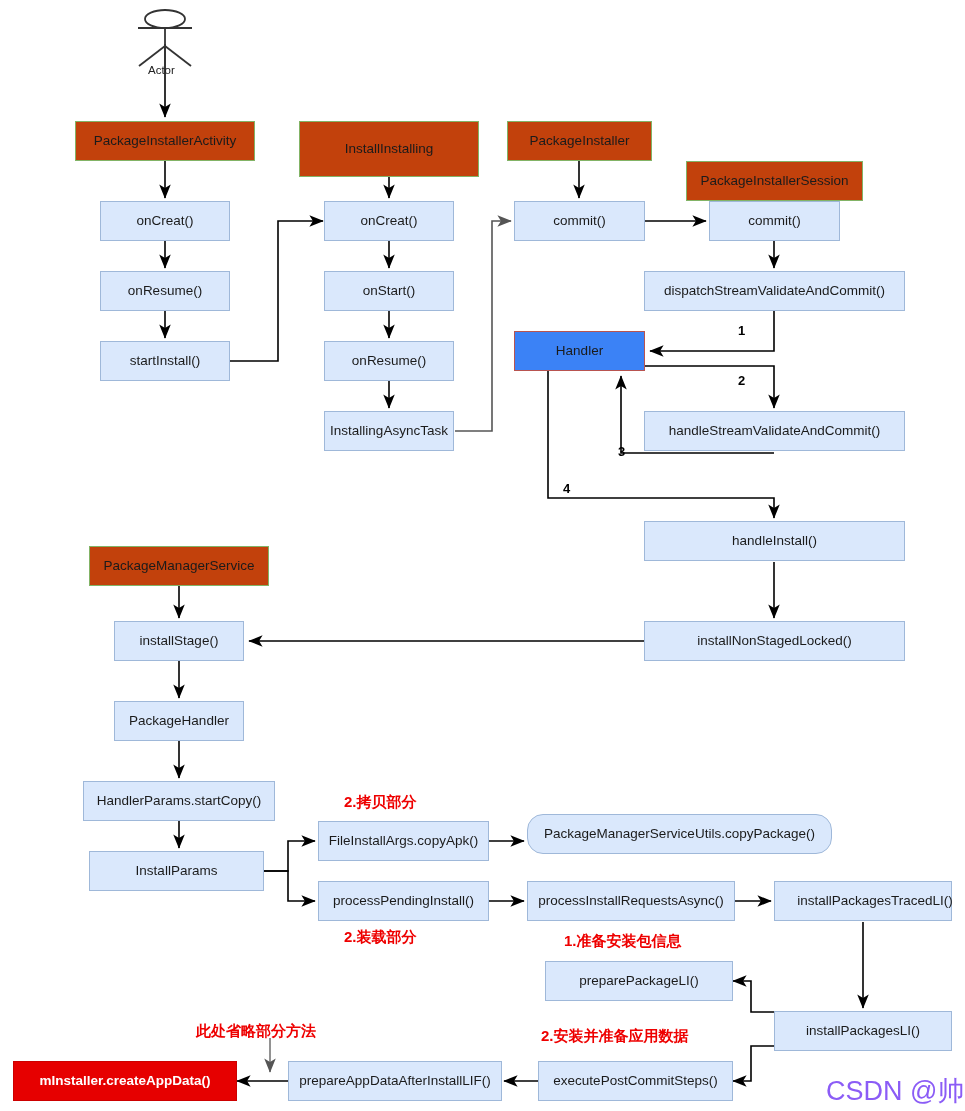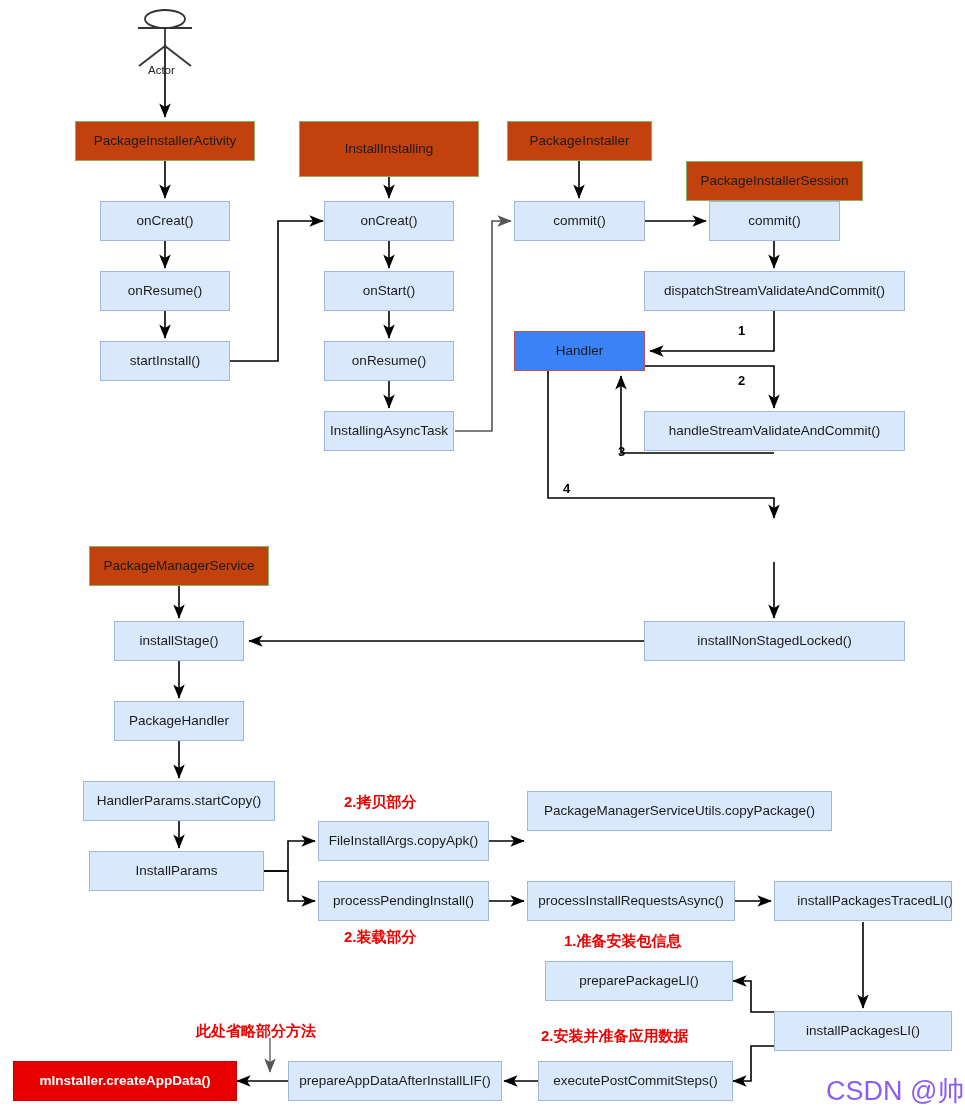--- a/index.html
+++ b/index.html
@@ -199,30 +199,31 @@
   <div class="node blue" style="left:324px; top:271px; width:130px; height:40px;">onStart()</div>
   <div class="node blue" style="left:324px; top:341px; width:130px; height:40px;">onResume()</div>
   <div class="node blue" style="left:324px; top:411px; width:130px; height:40px;">InstallingAsyncTask</div>
 
   <div class="node blue" style="left:514px; top:201px; width:131px; height:40px;">commit()</div>
   <div class="node blue" style="left:709px; top:201px; width:131px; height:40px;">commit()</div>
   <div class="node blue" style="left:644px; top:271px; width:261px; height:40px;">dispatchStreamValidateAndCommit()</div>
 
   <div class="node pink" style="left:514px; top:331px; width:131px; height:40px;">Handler</div>
   <div class="node blue" style="left:644px; top:411px; width:261px; height:40px;">handleStreamValidateAndCommit()</div>
+  <div class="node blue" style="left:644px; top:521px; width:261px; height:40px;">handleInstall()</div>
   <div class="node blue" style="left:644px; top:621px; width:261px; height:40px;">installNonStagedLocked()</div>
 
   <div class="node green" style="left:89px;  top:546px; width:180px; height:40px;">PackageManagerService</div>
   <div class="node blue" style="left:114px; top:621px; width:130px; height:40px;">installStage()</div>
   <div class="node blue" style="left:114px; top:701px; width:130px; height:40px;">PackageHandler</div>
   <div class="node blue" style="left:83px;  top:781px; width:192px; height:40px;">HandlerParams.startCopy()</div>
   <div class="node blue" style="left:89px;  top:851px; width:175px; height:40px;">InstallParams</div>
 
   <div class="node blue" style="left:318px; top:821px; width:171px; height:40px;">FileInstallArgs.copyApk()</div>
-  <div class="node blue" style="left:527px; top:791px; width:305px; height:40px;">PackageManagerServiceUtils.copyPackage()</div>
+  <div class="node blue" style="left:527px; top:814px; width:305px; height:40px;border-radius:16px;">PackageManagerServiceUtils.copyPackage()</div>
   <div class="node blue" style="left:318px; top:881px; width:171px; height:40px;">processPendingInstall()</div>
   <div class="node blue" style="left:527px; top:881px; width:208px; height:40px;">processInstallRequestsAsync()</div>
   <div class="node blue" style="left:774px; top:881px; width:178px; height:40px;padding-left:28px;">installPackagesTracedLI()</div>
   <div class="node blue" style="left:774px; top:1011px; width:178px; height:40px;">installPackagesLI()</div>
 
   <div class="node blue" style="left:545px; top:961px; width:188px; height:40px;">preparePackageLI()</div>
   <div class="node blue" style="left:538px; top:1061px; width:195px; height:40px;">executePostCommitSteps()</div>
   <div class="node blue" style="left:288px; top:1061px; width:214px; height:40px;">prepareAppDataAfterInstallLIF()</div>
   <div class="node red" style="left:13px;  top:1061px; width:224px; height:40px;">mInstaller.createAppData()</div>
 

